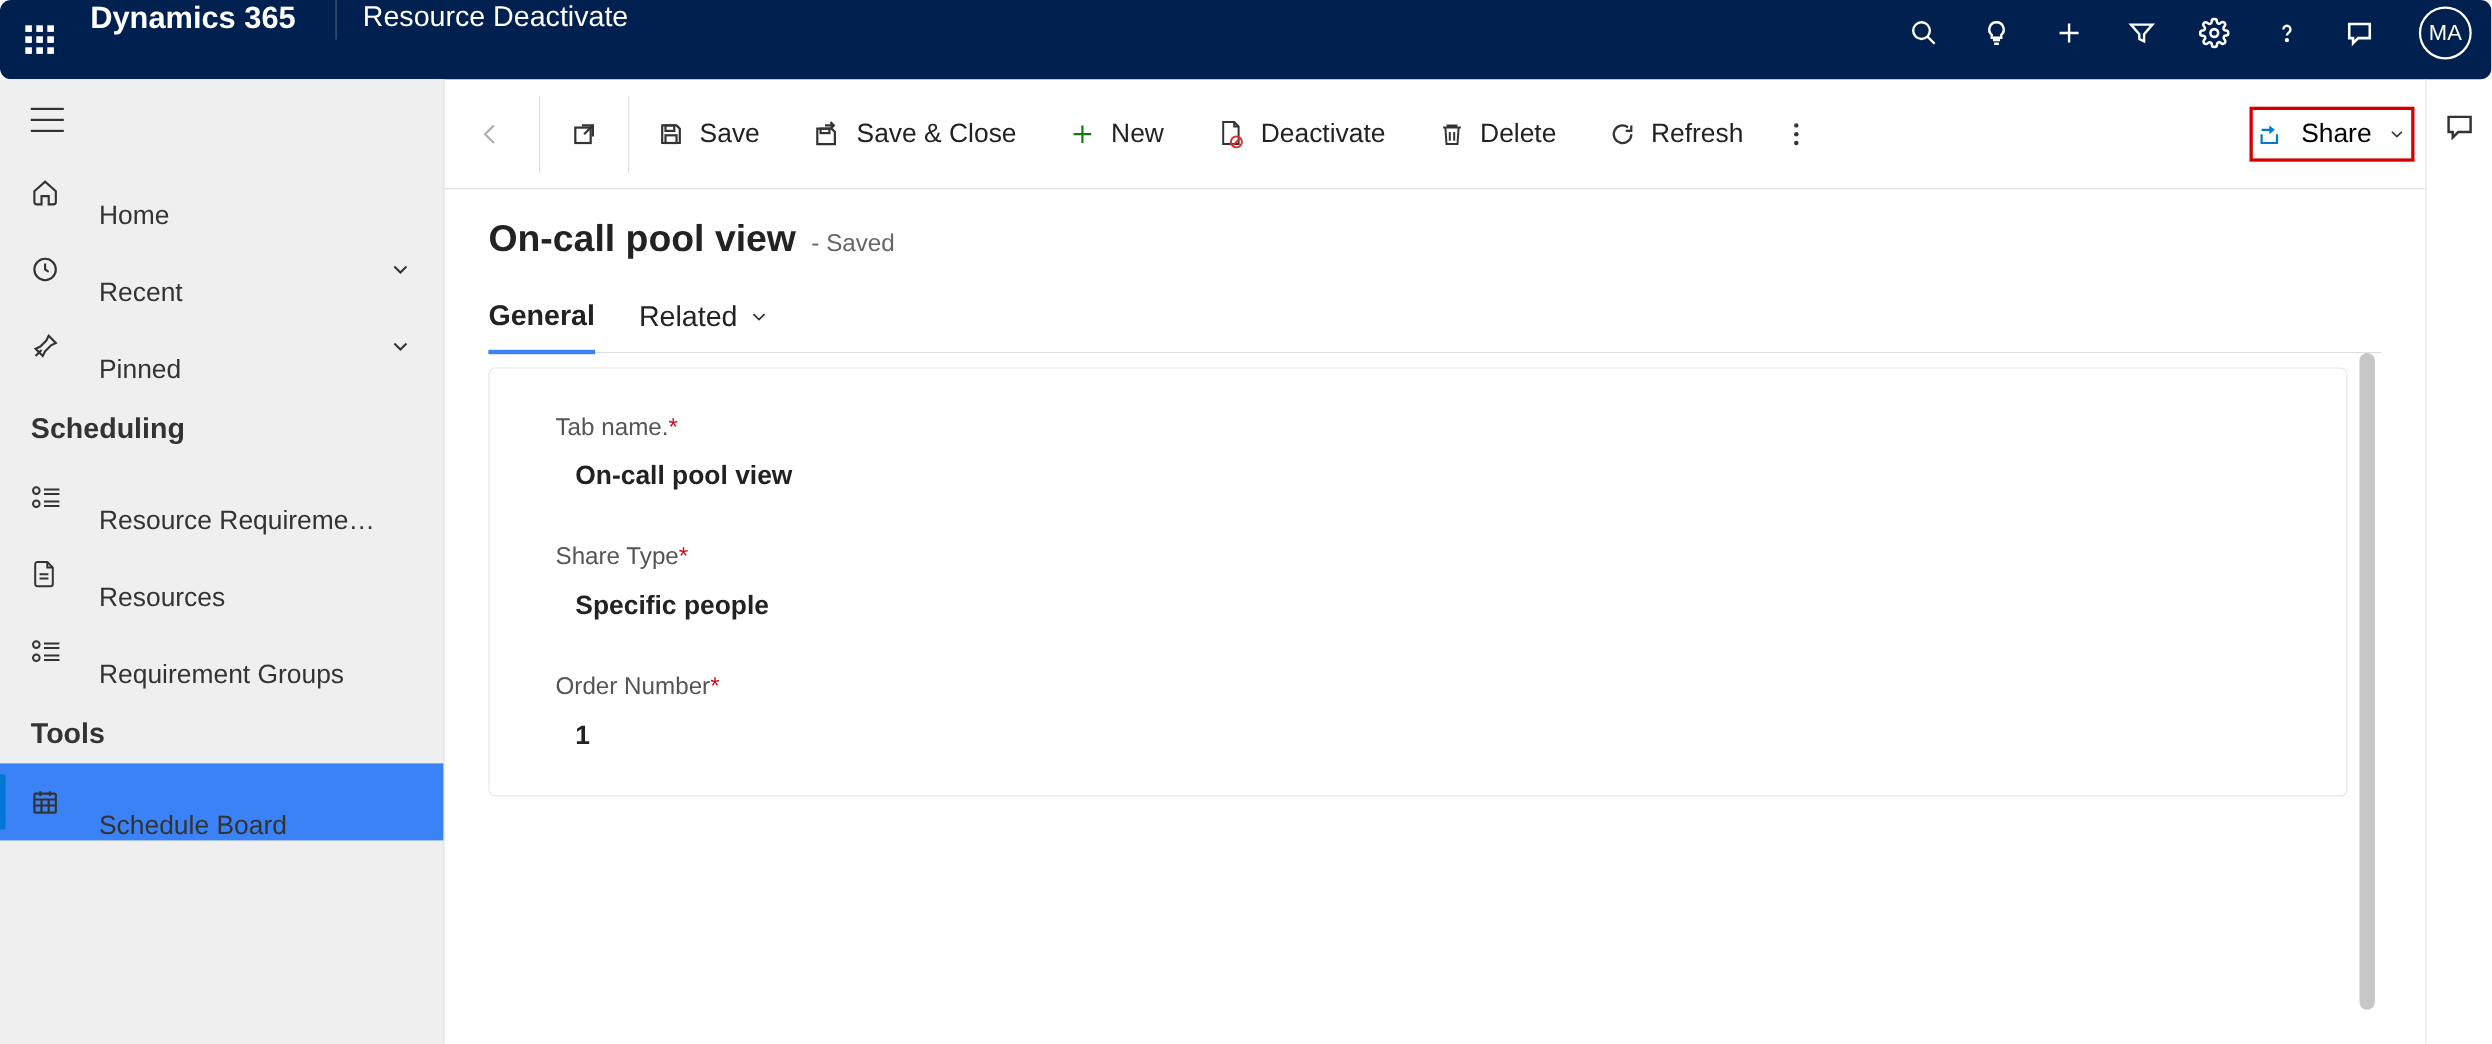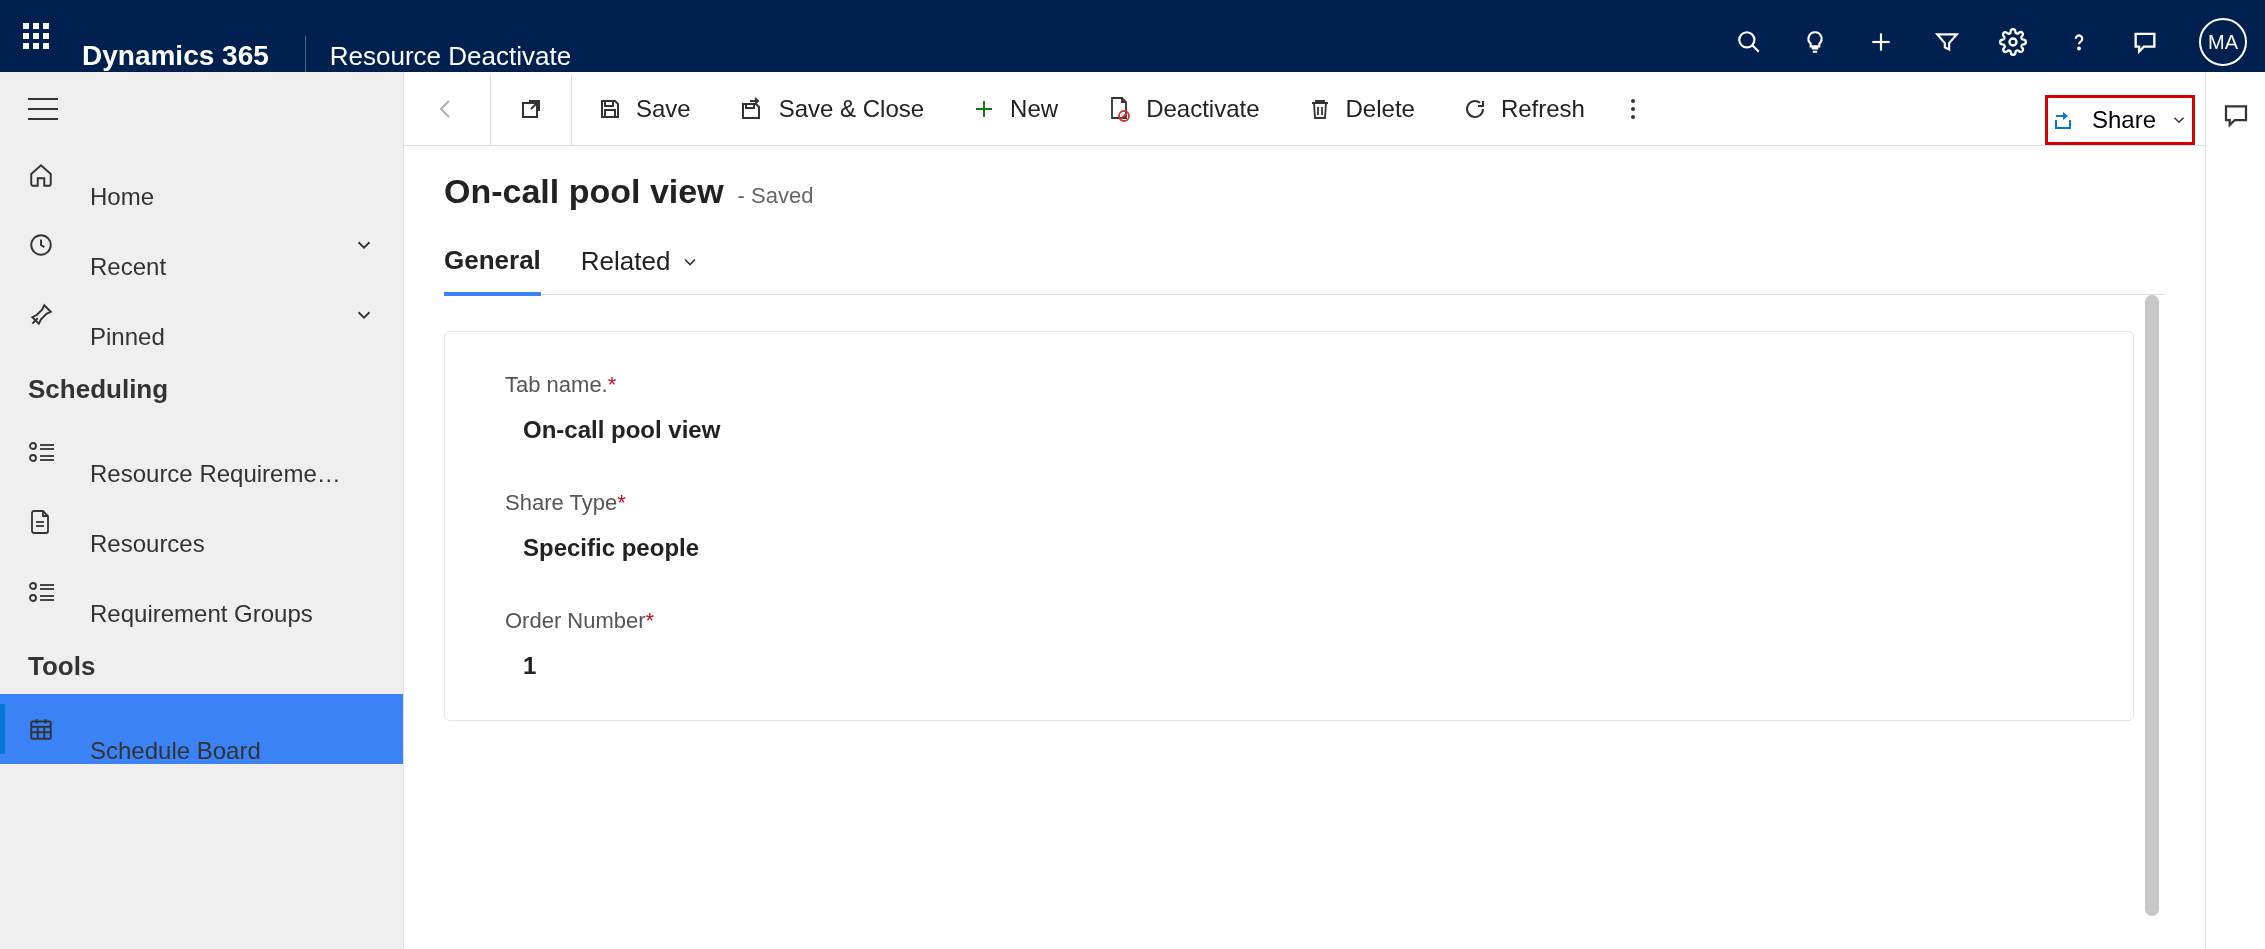--- a/index.html
+++ b/index.html
@@ -16,22 +16,23 @@
       display: flex;
       flex-direction: column;
     }
 
     
     .top-header {
       background: #002050;
       color: #fff;
       height: 72px;
       display: flex;
-      align-items: flex-end;
+      align-items: flex-start;
       padding: 0 18px 0 0;
+      border-radius: 10px;
     }
     .waffle {
       width: 72px;
       height: 72px;
       display: flex;
       align-items: center;
       justify-content: center;
     }
     .waffle-grid {
       display: grid;
@@ -167,23 +168,23 @@
     
     .main {
       flex: 1;
       display: flex;
       flex-direction: column;
       min-width: 0;
       position: relative;
     }
 
     .cmdbar {
-      height: 74px;
-      display: flex;
-      align-items: flex-end;
+      height: 100px;
+      display: flex;
+      align-items: center;
       border-bottom: 1px solid #ddd;
     }
     .cmd-btn {
       display: flex;
       align-items: center;
       gap: 14px;
       padding: 0 24px;
       height: 100%;
       font-size: 24px;
       color: #222;
@@ -251,21 +252,21 @@
       gap: 10px;
       color: #222;
     }
     .tab.active {
       font-weight: 700;
       border-bottom: 4px solid #3b82f6;
       margin-bottom: -2px;
     }
 
     .form-card {
-      margin-top: 36px;
+      margin-top: 13px;
       border: 1px solid #e5e5e5;
       border-radius: 6px;
       padding: 40px 60px;
       max-width: 1690px;
       position: relative;
       flex: 1;
       overflow: hidden;
     }
 
     .field-label {

